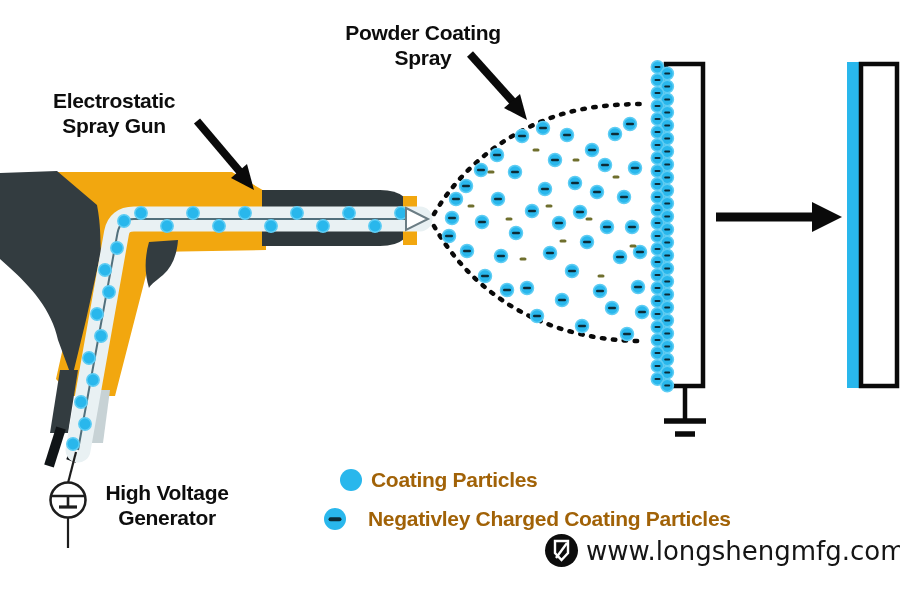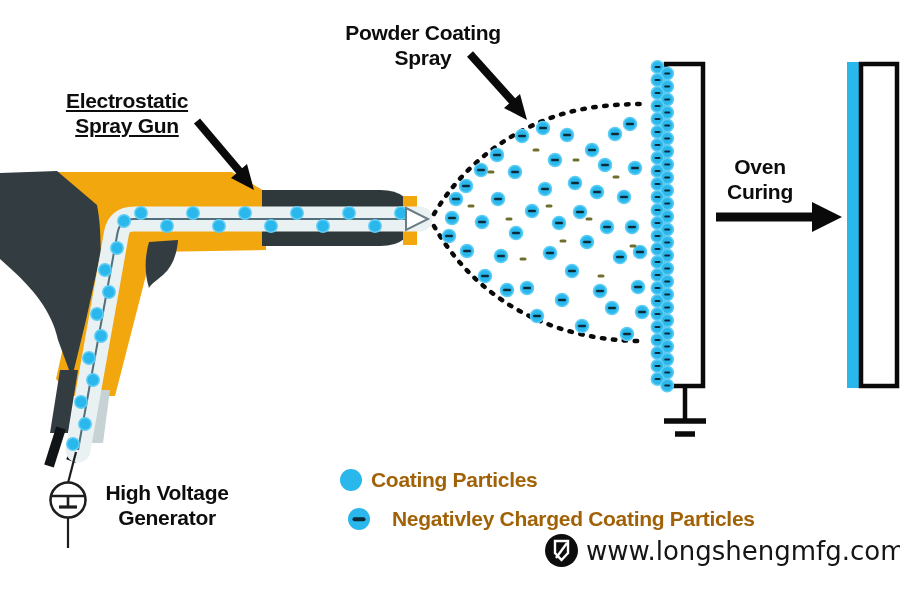--- a/index.html
+++ b/index.html
@@ -321,45 +321,41 @@
   <g stroke="#1d1d1d" fill="none">
     <line x1="76" y1="452" x2="68" y2="483" stroke-width="2.2"></line>
     <circle cx="68" cy="500" r="17.5" stroke-width="2.6" fill="#ffffff"></circle>
     <line x1="51" y1="496" x2="85" y2="496" stroke-width="2.6"></line>
     <line x1="68" y1="496" x2="68" y2="507" stroke-width="2.6"></line>
     <line x1="59" y1="507" x2="77" y2="507" stroke-width="3.2"></line>
     <line x1="68" y1="518" x2="68" y2="548" stroke-width="2.2"></line>
   </g>
 </svg>
 
-<div class="lbl" style="left:127px;top:83px;text-decoration:underline;">
+<div class="lbl" style="left:114px;top:83px;">
   <div>Electrostatic</div>
   <div>Spray Gun</div>
 </div>
 
 <div class="lbl" style="left:423px;top:15px;">
   <div>Powder Coating</div>
   <div>Spray</div>
 </div>
 
-<div class="lbl" style="left:760px;top:149px;">
-  <div>Oven</div>
-  <div>Curing</div>
-</div>
 
 <div class="lbl" style="left:167px;top:475px;">
   <div>High Voltage</div>
   <div>Generator</div>
 </div>
 
 <div class="legend-row" style="left:340px;top:468px;">
   <span class="legend-dot" style="background:#29B7EC;"></span>
   <span class="legend-label">Coating Particles</span>
 </div>
-<div class="legend-row" style="left:348px;top:507px;gap:22px;">
+<div class="legend-row" style="left:324px;top:507px;gap:22px;">
   <span class="legend-dot" style="background:#29B7EC;">
         <span class="minus"></span>
       </span>
   <span class="legend-label">Negativley Charged Coating Particles</span>
 </div>
 
 <div class="footer" style="left:544px;top:533px;">
   <svg width="35" height="35" viewBox="0 0 35 35">
     <circle cx="17.5" cy="17.5" r="16.5" fill="#0d0d0d"></circle>
     <path d="M11,8 L24,8 L24,20 L17.5,27 L11,20 Z" fill="none" stroke="#ffffff" stroke-width="2.4"></path>

